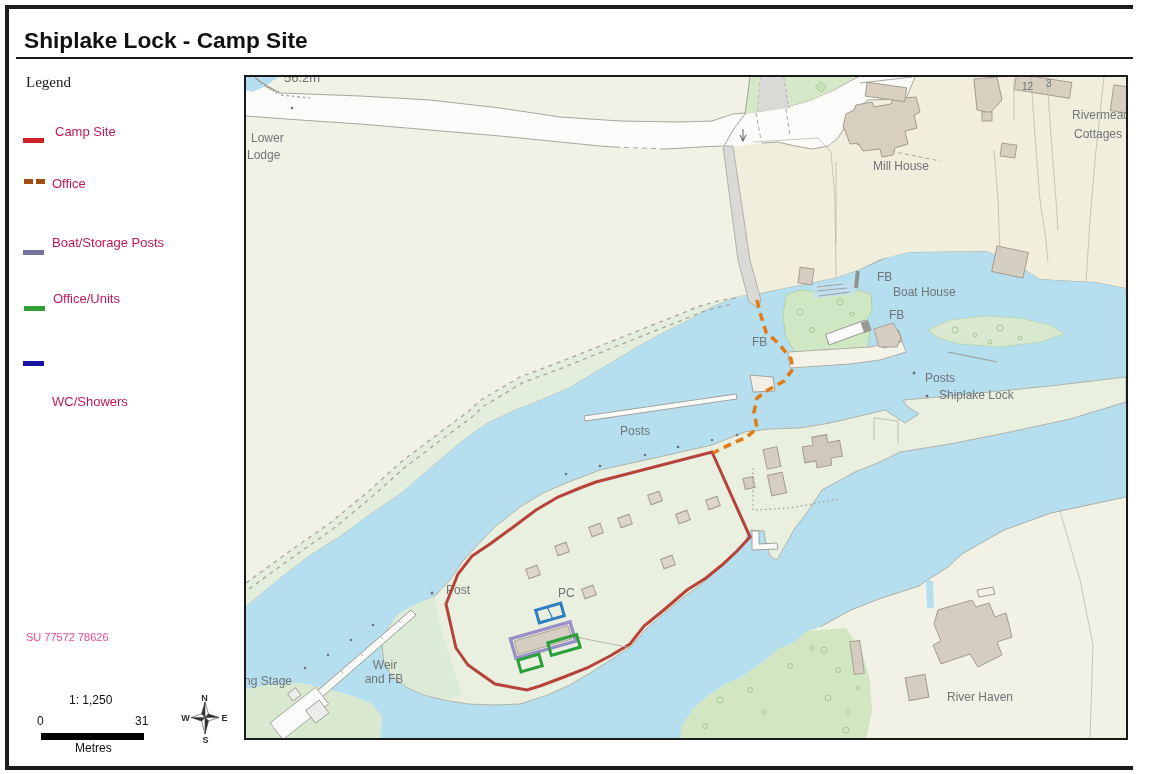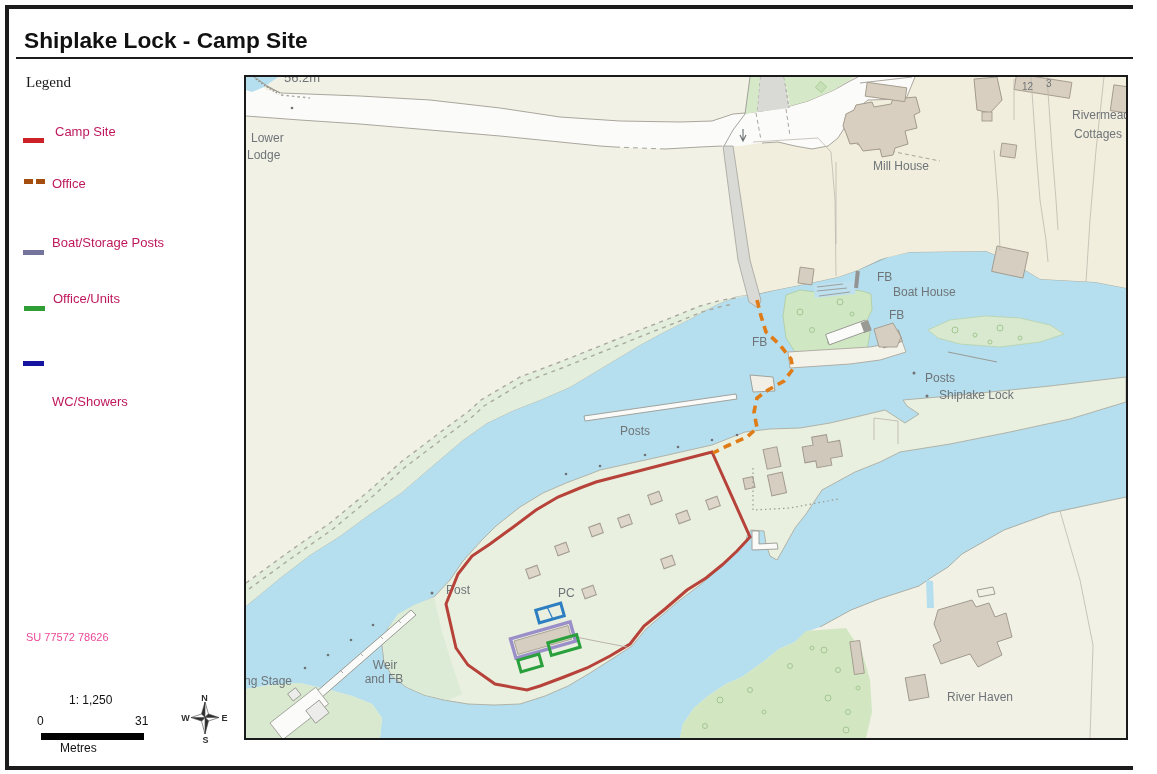--- a/index.html
+++ b/index.html
@@ -10,21 +10,21 @@
   #title{position:absolute;left:24px;top:27px;font-size:22.7px;font-weight:bold;color:#111;}
   #titleline{position:absolute;left:16px;top:57px;width:1125px;height:2px;background:#1c1c1c;}
   #legendT{position:absolute;left:26px;top:74px;font-size:15px;color:#1a1a1a;font-family:Liberation Serif, serif;}
   .litem{position:absolute;font-size:13px;color:#be185d;}
   .sw{position:absolute;width:21px;height:4.5px;}
   #su{position:absolute;left:26px;top:631px;font-size:11px;color:#ec4899;}
   #ratio{position:absolute;left:69px;top:693px;font-size:12px;color:#111;text-align:right;}
   #s0{position:absolute;left:37px;top:714px;font-size:12px;color:#111;}
   #s31{position:absolute;left:135px;top:714px;font-size:12px;color:#111;}
   #sbar{position:absolute;left:41px;top:733px;width:103px;height:7px;background:#000;}
-  #metres{position:absolute;left:60px;top:741px;font-size:12px;color:#111;}
+  #metres{position:absolute;left:75px;top:741px;font-size:12px;color:#111;}
   #map{position:absolute;left:244px;top:75px;width:884px;height:665px;
     border:2px solid #1a1a1a;box-sizing:border-box;overflow:hidden;}
 </style>
 </head>
 <body>
 <div id="page">
 
   <div id="border"></div>
 
   <div id="title">Shiplake Lock - Camp Site</div>

